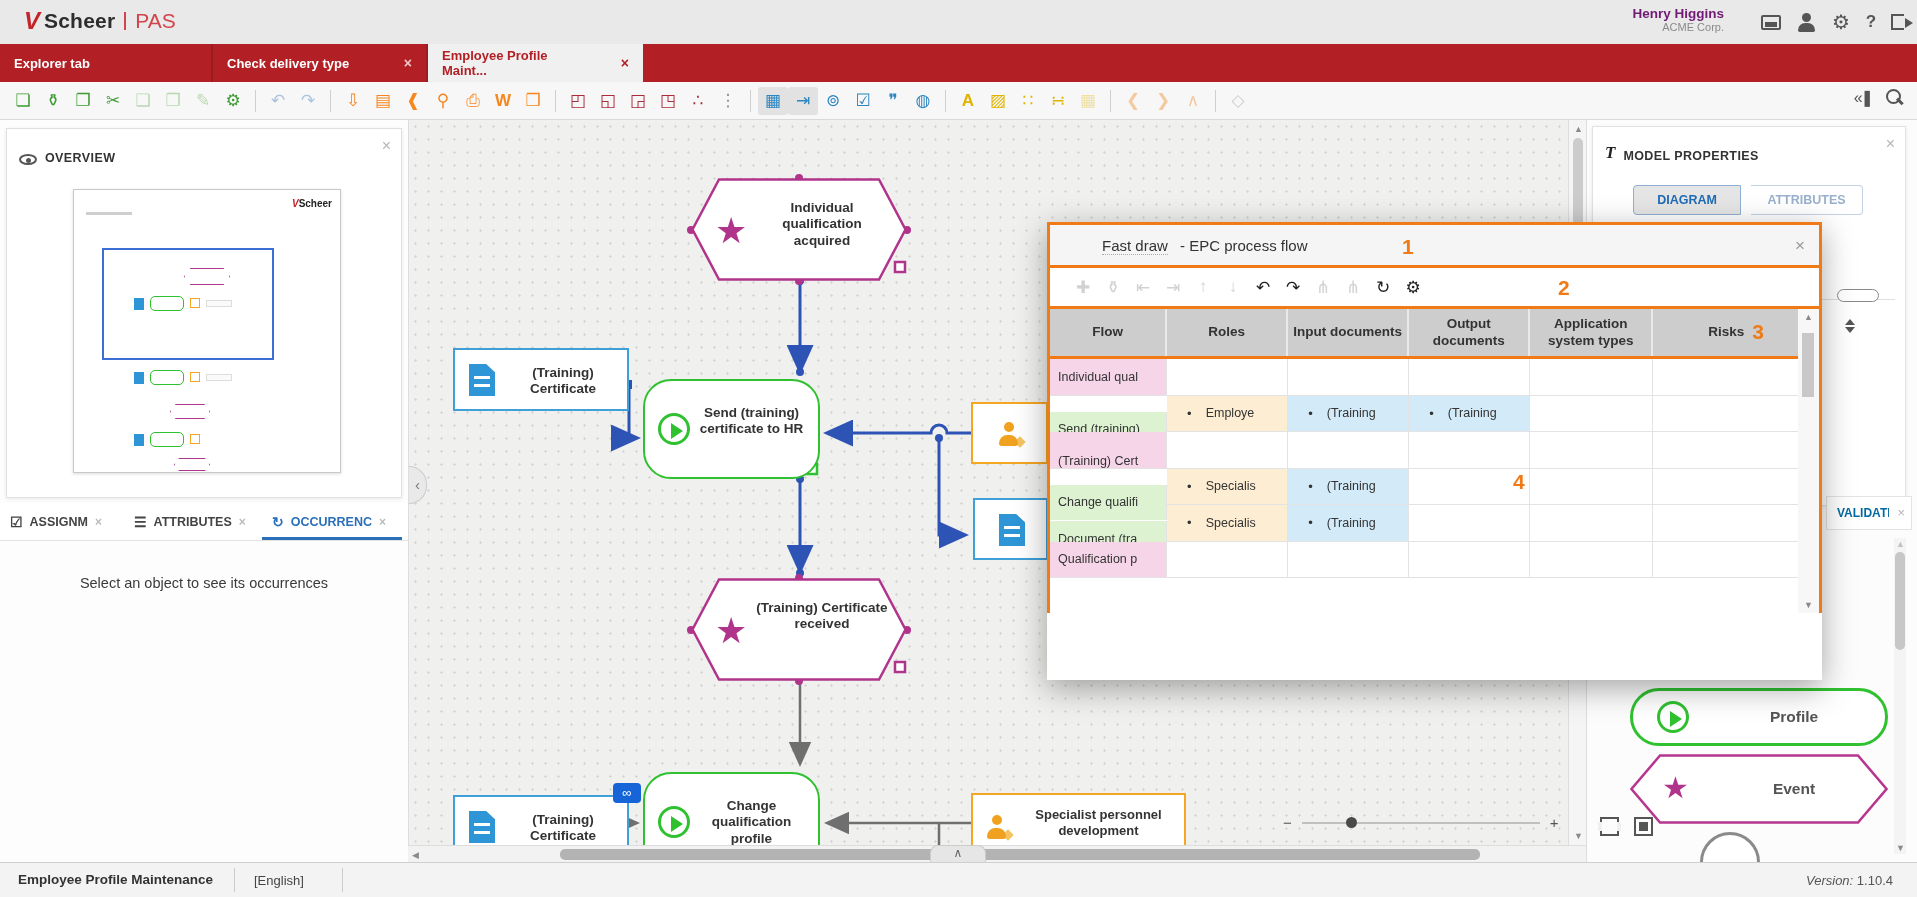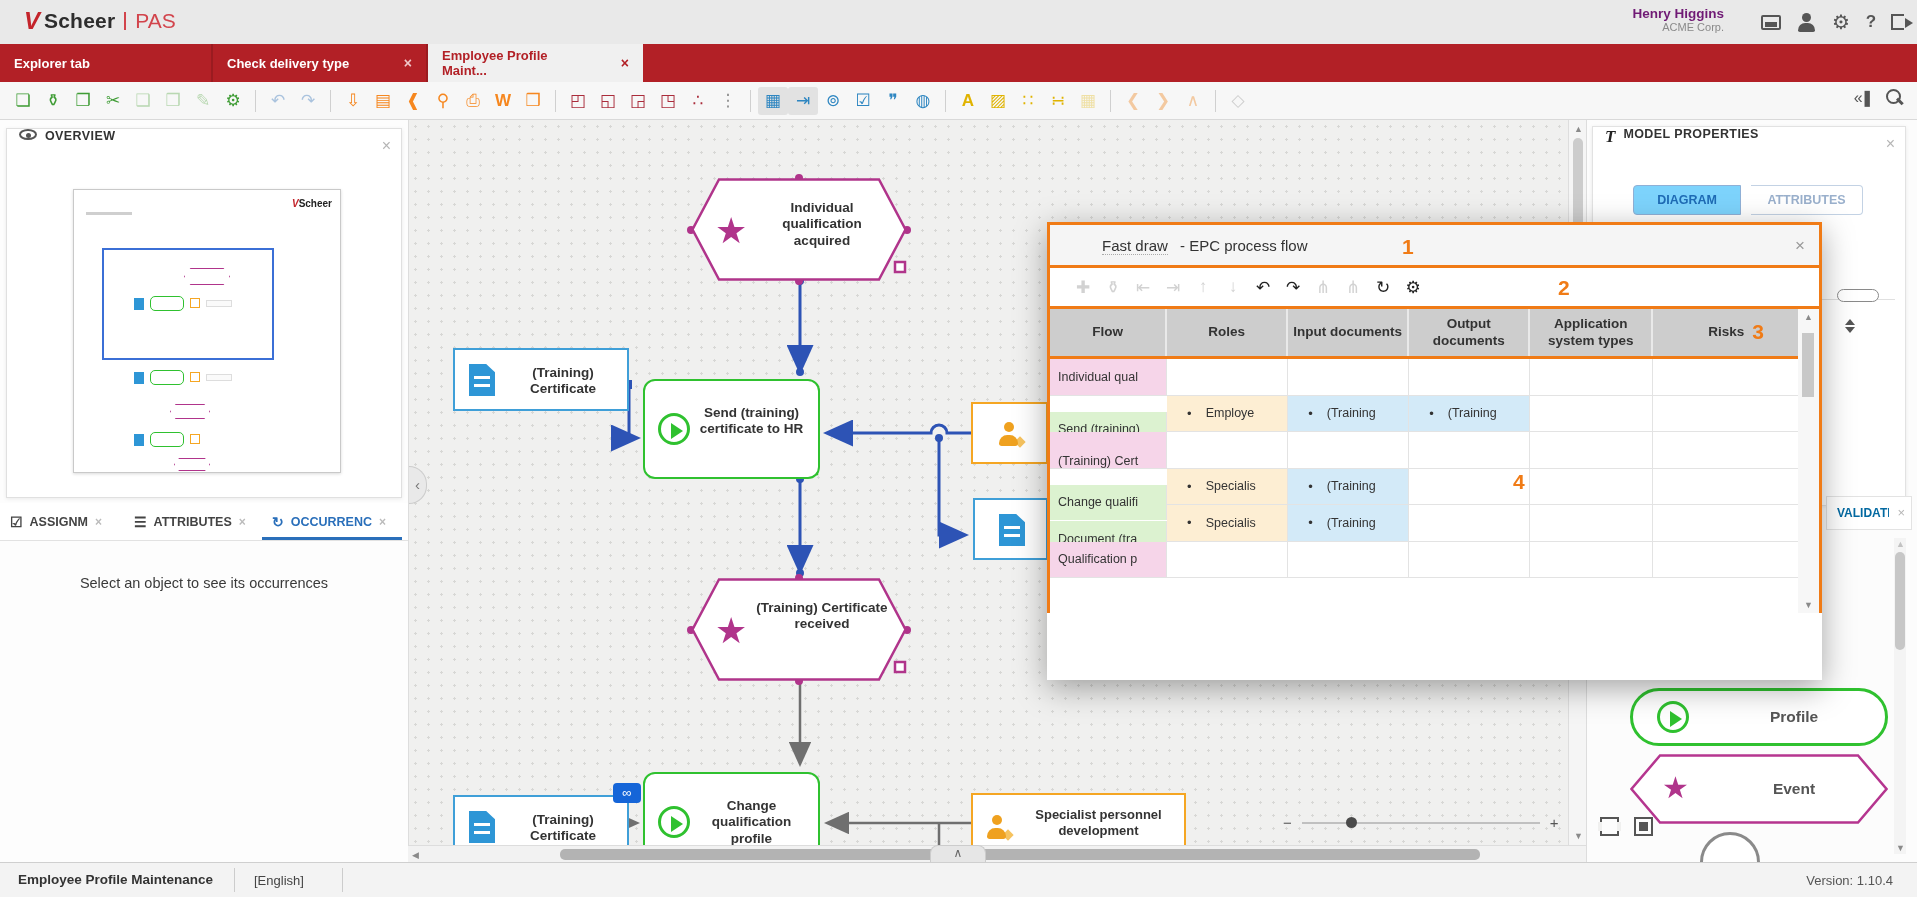--- a/index.html
+++ b/index.html
@@ -49,21 +49,21 @@
 
   
   #canvas { position:absolute; left:408px; top:120px; width:1160px; height:725px; overflow:hidden;
             background:#f0f0ef;
             background-image:radial-gradient(#d7d7d5 1.1px, transparent 1.2px);
             background-size:13px 13px; border-left:1px solid #ddd; }
   #conn { position:absolute; left:0; top:0; z-index:1; }
   .node { position:absolute; z-index:3; cursor:pointer; }
   .node .lbl { position:absolute; font-weight:bold; font-size:13.5px; line-height:1.22; color:#333; text-align:center; }
   .hexstar { position:absolute; left:24px; top:32px; font-size:36px; color:#b0348b; }
-  .nfunc { border:2.5px solid #2fc12f; border-radius:12px; background:#fff; }
+  .nfunc { border:2.5px solid #2fc12f; border-radius:28px; background:#fff; }
   .play { position:absolute; left:13px; top:50%; margin-top:-16px; width:32px; height:32px; border:3px solid #2fc12f; border-radius:50%; }
   .play::after { content:""; position:absolute; left:10px; top:7px; border-left:12px solid #2fc12f; border-top:8px solid transparent; border-bottom:8px solid transparent; }
   .ndoc { border:2px solid #3f9fd8; background:#fff; }
   .docicon { position:absolute; width:26px; height:32px; background:#2e96d6;
              clip-path:polygon(0 0,66% 0,100% 26%,100% 100%,0 100%); }
   .docicon::after { content:""; position:absolute; left:5px; right:5px; top:12px; height:14px;
              background:repeating-linear-gradient(#fff 0 3px, transparent 3px 8px); }
   .norg { border:2px solid #f5a623; background:#fff; }
   .person { position:absolute; width:24px; height:24px; }
   .person::before { content:""; position:absolute; left:5px; top:0; width:10px; height:10px; border-radius:50%; background:#efa11f; }
@@ -84,21 +84,21 @@
   #vscroll { position:absolute; left:1568px; top:120px; width:18px; height:725px; background:#f5f5f5; border-left:1px solid #ddd; }
   #vscroll .thumb { position:absolute; left:4px; top:18px; width:10px; height:150px; background:#ccc; border-radius:5px; }
   #hscroll { position:absolute; left:408px; top:845px; width:1178px; height:17px; background:#f2f2f2; border-top:1px solid #ddd; }
   #hscroll .thumb { position:absolute; left:152px; top:3px; width:920px; height:11px; background:#b3b3b3; border-radius:5px; }
   .sarrow { color:#8a8a8a; font-size:9px; position:absolute; }
   #chevtab { position:absolute; left:930px; top:845px; width:56px; height:17px; background:#e6e6e6; border:1px solid #ccc; border-bottom:0; border-radius:8px 8px 0 0; text-align:center; color:#666; font-size:12px; line-height:15px; z-index:5; cursor:pointer; }
 
   
   #leftcol { position:absolute; left:0; top:120px; width:408px; height:742px; background:#fdfdfd; }
   #ovcard { position:absolute; left:6px; top:8px; width:396px; height:370px; background:#fff; border:1px solid #e0e0e0; box-shadow:0 1px 4px rgba(0,0,0,.08); }
-  .pnl-hd { position:relative; height:36px; display:flex; align-items:flex-start; padding:0 12px; }
+  .pnl-hd { position:relative; height:36px; display:flex; align-items:flex-end; padding:0 12px; }
   .pnl-hd .t { font-size:12.5px; font-weight:bold; color:#333; letter-spacing:.4px; margin-left:8px; }
   .pnl-x { position:absolute; right:10px; top:8px; color:#b5b5b5; font-size:16px; cursor:pointer; }
   .ic-eye { display:inline-block; width:18px; height:11px; border:2px solid #555; border-radius:50%; position:relative; }
   .ic-eye::after { content:""; position:absolute; left:4.5px; top:1.5px; width:5px; height:5px; border-radius:50%; background:#555; }
   #minipage { position:absolute; left:66px; top:60px; width:268px; height:284px; background:#fff; border:1px solid #c9c9c9; box-shadow:0 1px 3px rgba(0,0,0,.15); }
   #minipage .mlogo { position:absolute; right:8px; top:8px; font-size:10px; font-weight:bold; color:#222; }
   #minipage .mlogo b { color:#c4242b; font-style:italic; }
   #minipage .squig { position:absolute; left:12px; top:22px; width:46px; height:2.5px; background:#cfcfcf; }
   #miniview { position:absolute; left:28px; top:58px; width:172px; height:112px; border:2.5px solid #3b6fd6; cursor:move; }
   .mhex { position:absolute; border:1.5px solid #b0348b; background:#fff;
@@ -114,21 +114,21 @@
   .dtab .x { color:#bbb; font-size:12px; }
   .dtab.active { color:#2a6fba; box-shadow:inset 0 -3px 0 #2a6fba; }
   .dtab.active .ig { color:#2a6fba; }
   #occ-hint { position:absolute; left:0; top:455px; width:408px; text-align:center; font-size:14.5px; color:#3a3a3a; }
 
   
   #rightcol { position:absolute; left:1586px; top:120px; width:331px; height:742px; background:#fcfcfc; border-left:1px solid #ddd; }
   #mpcard { position:absolute; left:1592px; top:126px; width:314px; height:380px; background:#fff; border:1px solid #e2e2e2; box-shadow:0 1px 4px rgba(0,0,0,.08); z-index:5; }
   #mpcard .tic { font-family:"Liberation Serif",serif; font-style:italic; font-weight:bold; font-size:17px; color:#222; }
   .mptab { position:absolute; top:58px; height:30px; line-height:28px; text-align:center; font-size:12.5px; font-weight:bold; cursor:pointer; }
-  #mptab-d { left:40px; width:108px; background:#7dd3fc; color:#1f6bb5; border:1px solid #8fb0d6; border-radius:4px 0 0 4px; }
+  #mptab-d { left:40px; width:108px; background:#e5e5e5; color:#1f6bb5; border:1px solid #8fb0d6; border-radius:4px 0 0 4px; }
   #mptab-a { left:158px; width:112px; background:#fff; color:#9ab0cc; border:1px solid #c3d2e4; border-left:0; border-radius:0 4px 4px 0; }
   #mp-div { position:absolute; left:12px; top:172px; width:290px; border-top:1px solid #e0e0e0; }
   #mp-pill { position:absolute; left:244px; top:162px; width:42px; height:13px; border:1.5px solid #8a8a8a; border-radius:7px; background:#fff; cursor:pointer; }
   #mp-spin { position:absolute; left:252px; top:190px; width:12px; cursor:pointer; }
   #mp-spin i { display:block; width:0; height:0; border-left:5px solid transparent; border-right:5px solid transparent; margin:2px 0; }
   #mp-spin .u { border-bottom:6px solid #555; }
   #mp-spin .d { border-top:6px solid #555; }
   #valhdr { position:absolute; left:1826px; top:496px; width:86px; height:34px; background:#fff; border:1px solid #e3e3e3; z-index:5; }
   #valhdr .t { position:absolute; left:10px; top:9px; font-size:12px; font-weight:bold; color:#0369a1; white-space:nowrap; overflow:hidden; width:52px; }
   #valhdr .x { position:absolute; right:6px; top:8px; color:#b5b5b5; font-size:13px; cursor:pointer; }
@@ -168,21 +168,21 @@
   #fd-scroll { position:absolute; left:751px; top:87px; width:21px; height:304px; background:#f7f7f7; z-index:45; }
   #fd-scroll .thumb { position:absolute; left:4px; top:24px; width:12px; height:64px; background:#c8c8c8; }
   #fd-foot { position:absolute; left:0; top:391px; width:775px; height:67px; background:#fff; }
 
   
   #statusbar { position:absolute; left:0; top:862px; width:1917px; height:35px; background:#f3f3f3; border-top:1px solid #cfcfcf; z-index:60; }
   #sb-name { position:absolute; left:18px; top:9px; font-size:13.5px; font-weight:bold; color:#333; }
   .sb-div { position:absolute; top:5px; width:1px; height:24px; background:#ccc; }
   #sb-lang { position:absolute; left:254px; top:10px; font-size:13px; color:#444; }
   #sb-ver { position:absolute; right:24px; top:10px; font-size:13px; color:#555; }
-  #sb-ver .vl { }
+  #sb-ver .vl { font-style:italic; }
 </style>
 </head>
 <body>
 
 <div id="hdr">
   <div id="logo">
     <span class="mark">V</span>
     <span class="nm">Scheer</span>
     <span class="sep"></span>
     <span class="pas">PAS</span>

